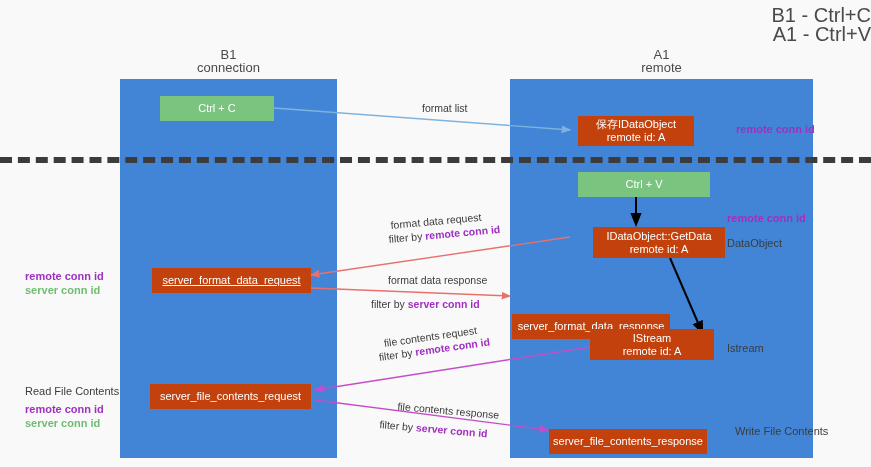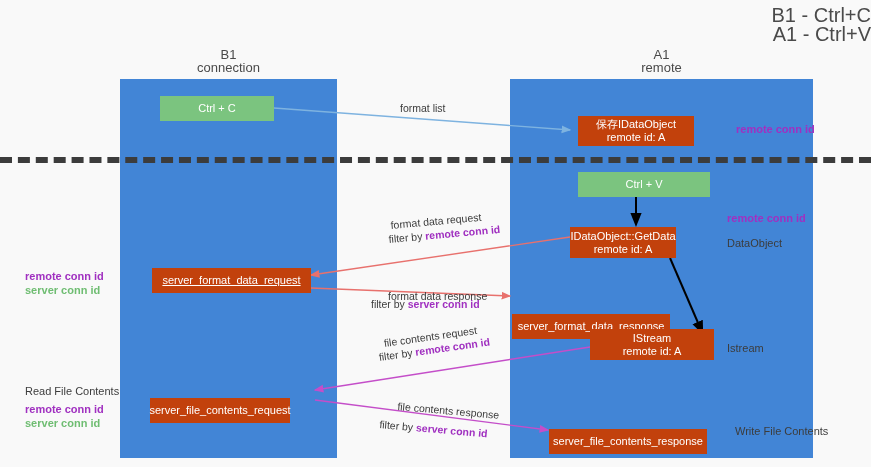--- a/index.html
+++ b/index.html
@@ -121,39 +121,39 @@
 
   <div class="node orange" style="left:578px;top:116px;width:116px;height:30px;">
     <span>保存IDataObject</span>
     <span class="l2">remote id: A</span>
   </div>
 
   <div class="node green" style="left:578px;top:172px;width:132px;height:25px;">
     <span>Ctrl + V</span>
   </div>
 
-  <div class="node orange" style="left:570px;top:227px;width:106px;height:31px;">
+  <div class="node orange" style="left:593px;top:227px;width:132px;height:31px;">
     <span>IDataObject::GetData</span>
     <span class="l2">remote id: A</span>
   </div>
 
   <div class="node orange" style="left:152px;top:268px;width:159px;height:25px;text-decoration:underline;">
     <span>server_format_data_request</span>
   </div>
 
   <div class="node orange" style="left:512px;top:280px;width:158px;height:25px;margin-top:34px;">
     <span>server_format_data_response</span>
   </div>
 
   <div class="node orange" style="left:590px;top:329px;width:124px;height:31px;">
     <span>IStream</span>
     <span class="l2">remote id: A</span>
   </div>
 
-  <div class="node orange" style="left:150px;top:384px;width:140px;height:25px;margin-top:14px;">
+  <div class="node orange" style="left:150px;top:384px;width:161px;height:25px;">
     <span>server_file_contents_request</span>
   </div>
 
   <div class="node orange" style="left:549px;top:429px;width:158px;height:25px;">
     <span>server_file_contents_response</span>
   </div>
 
   <div class="ann purple" style="left:736px;top:122px;">remote conn id</div>
 
   <div class="ann purple" style="left:727px;top:211px;">remote conn id</div>
@@ -164,28 +164,28 @@
 
   <div class="ann gray" style="left:735px;top:424px;">Write File Contents</div>
 
   <div class="ann purple" style="left:25px;top:269px;">remote conn id</div>
   <div class="ann green" style="left:25px;top:283px;">server conn id</div>
 
   <div class="ann gray" style="left:25px;top:384px;">Read File Contents</div>
   <div class="ann purple" style="left:25px;top:402px;">remote conn id</div>
   <div class="ann green" style="left:25px;top:416px;">server conn id</div>
 
-  <div class="elabel" style="left:400px;top:102px;text-align:center;">format list</div>
+  <div class="elabel" style="left:422px;top:102px;text-align:center;">format list</div>
 
   <div class="elabel" style="left:390px;top:219px;transform:rotate(-5.2deg);transform-origin:left top;">format data request</div>
   <div class="elabel" style="left:388px;top:233px;transform:rotate(-5.2deg);transform-origin:left top;">
     <span>filter by </span><span class="hl-purple">remote conn id</span>
   </div>
 
-  <div class="elabel" style="left:388px;top:274px;margin-top:16px;">format data response</div>
+  <div class="elabel" style="left:388px;top:274px;">format data response</div>
   <div class="elabel" style="left:371px;top:298px;">
     <span>filter by </span><span class="hl-green">server conn id</span>
   </div>
 
   <div class="elabel" style="left:383px;top:337px;transform:rotate(-8deg);transform-origin:left top;">file contents request</div>
   <div class="elabel" style="left:378px;top:351px;transform:rotate(-8deg);transform-origin:left top;">
     <span>filter by </span><span class="hl-purple">remote conn id</span>
   </div>
 
   <div class="elabel" style="left:398px;top:400px;transform:rotate(5deg);transform-origin:left top;">file contents response</div>

